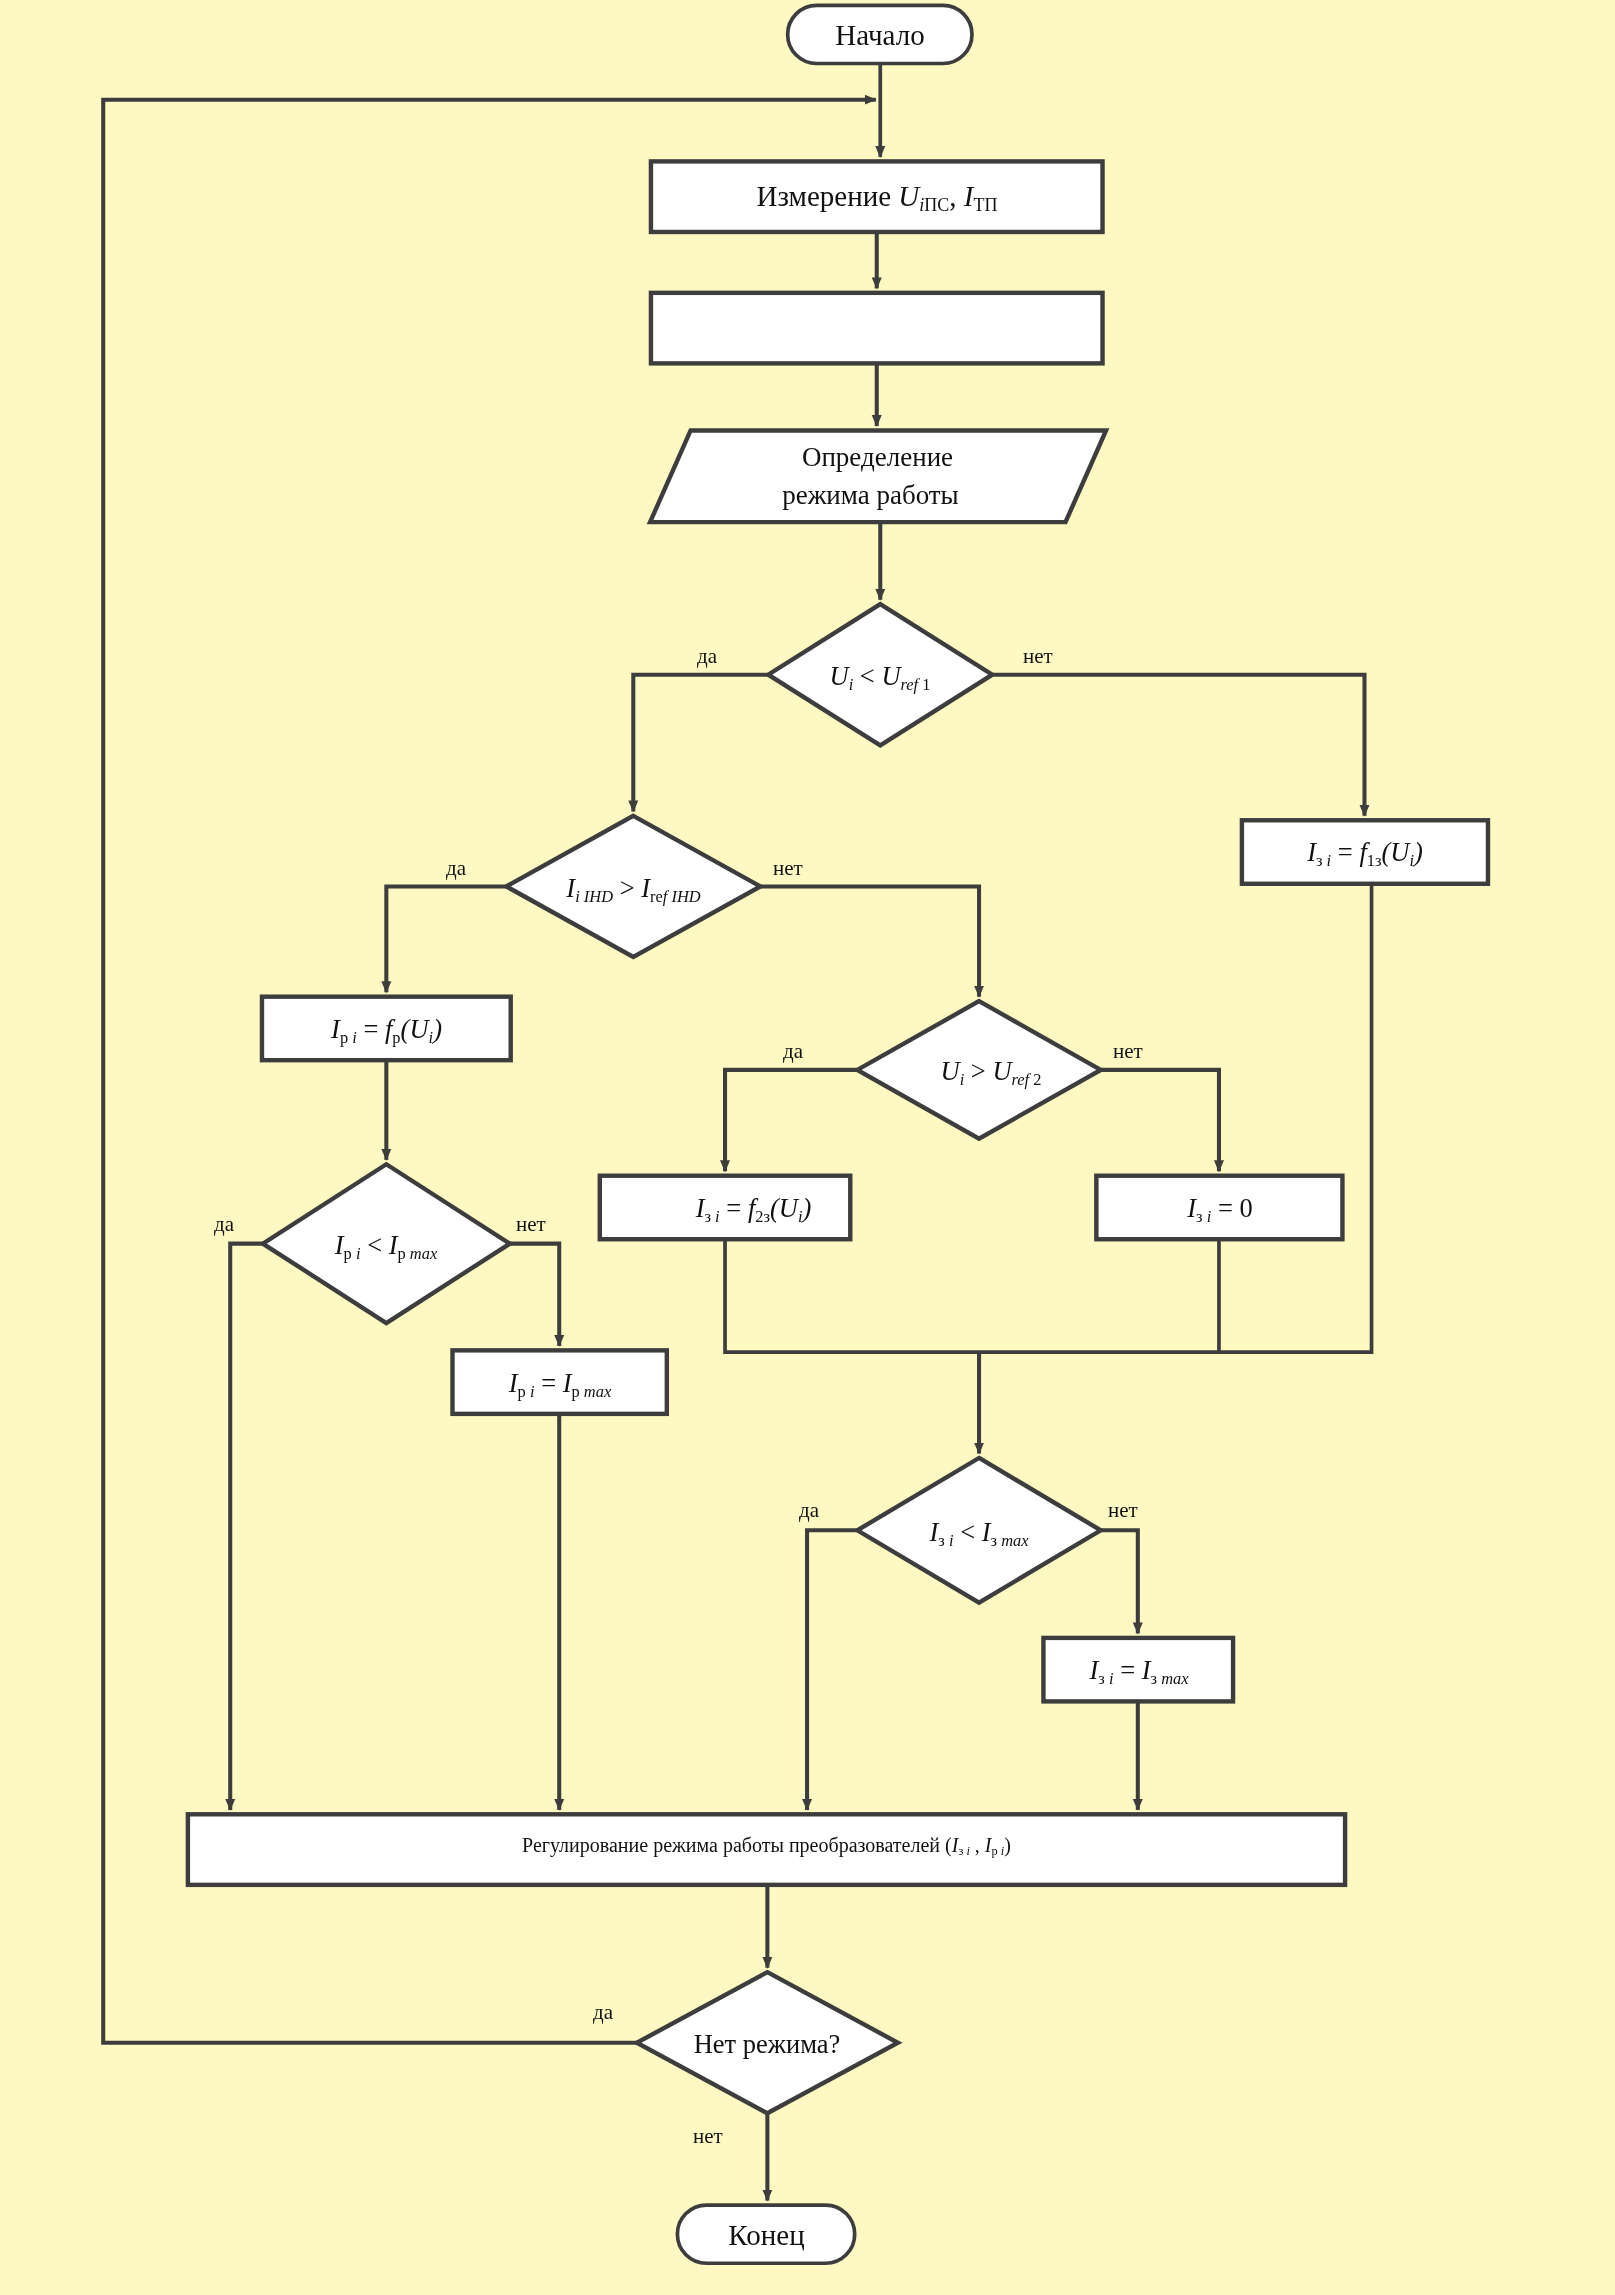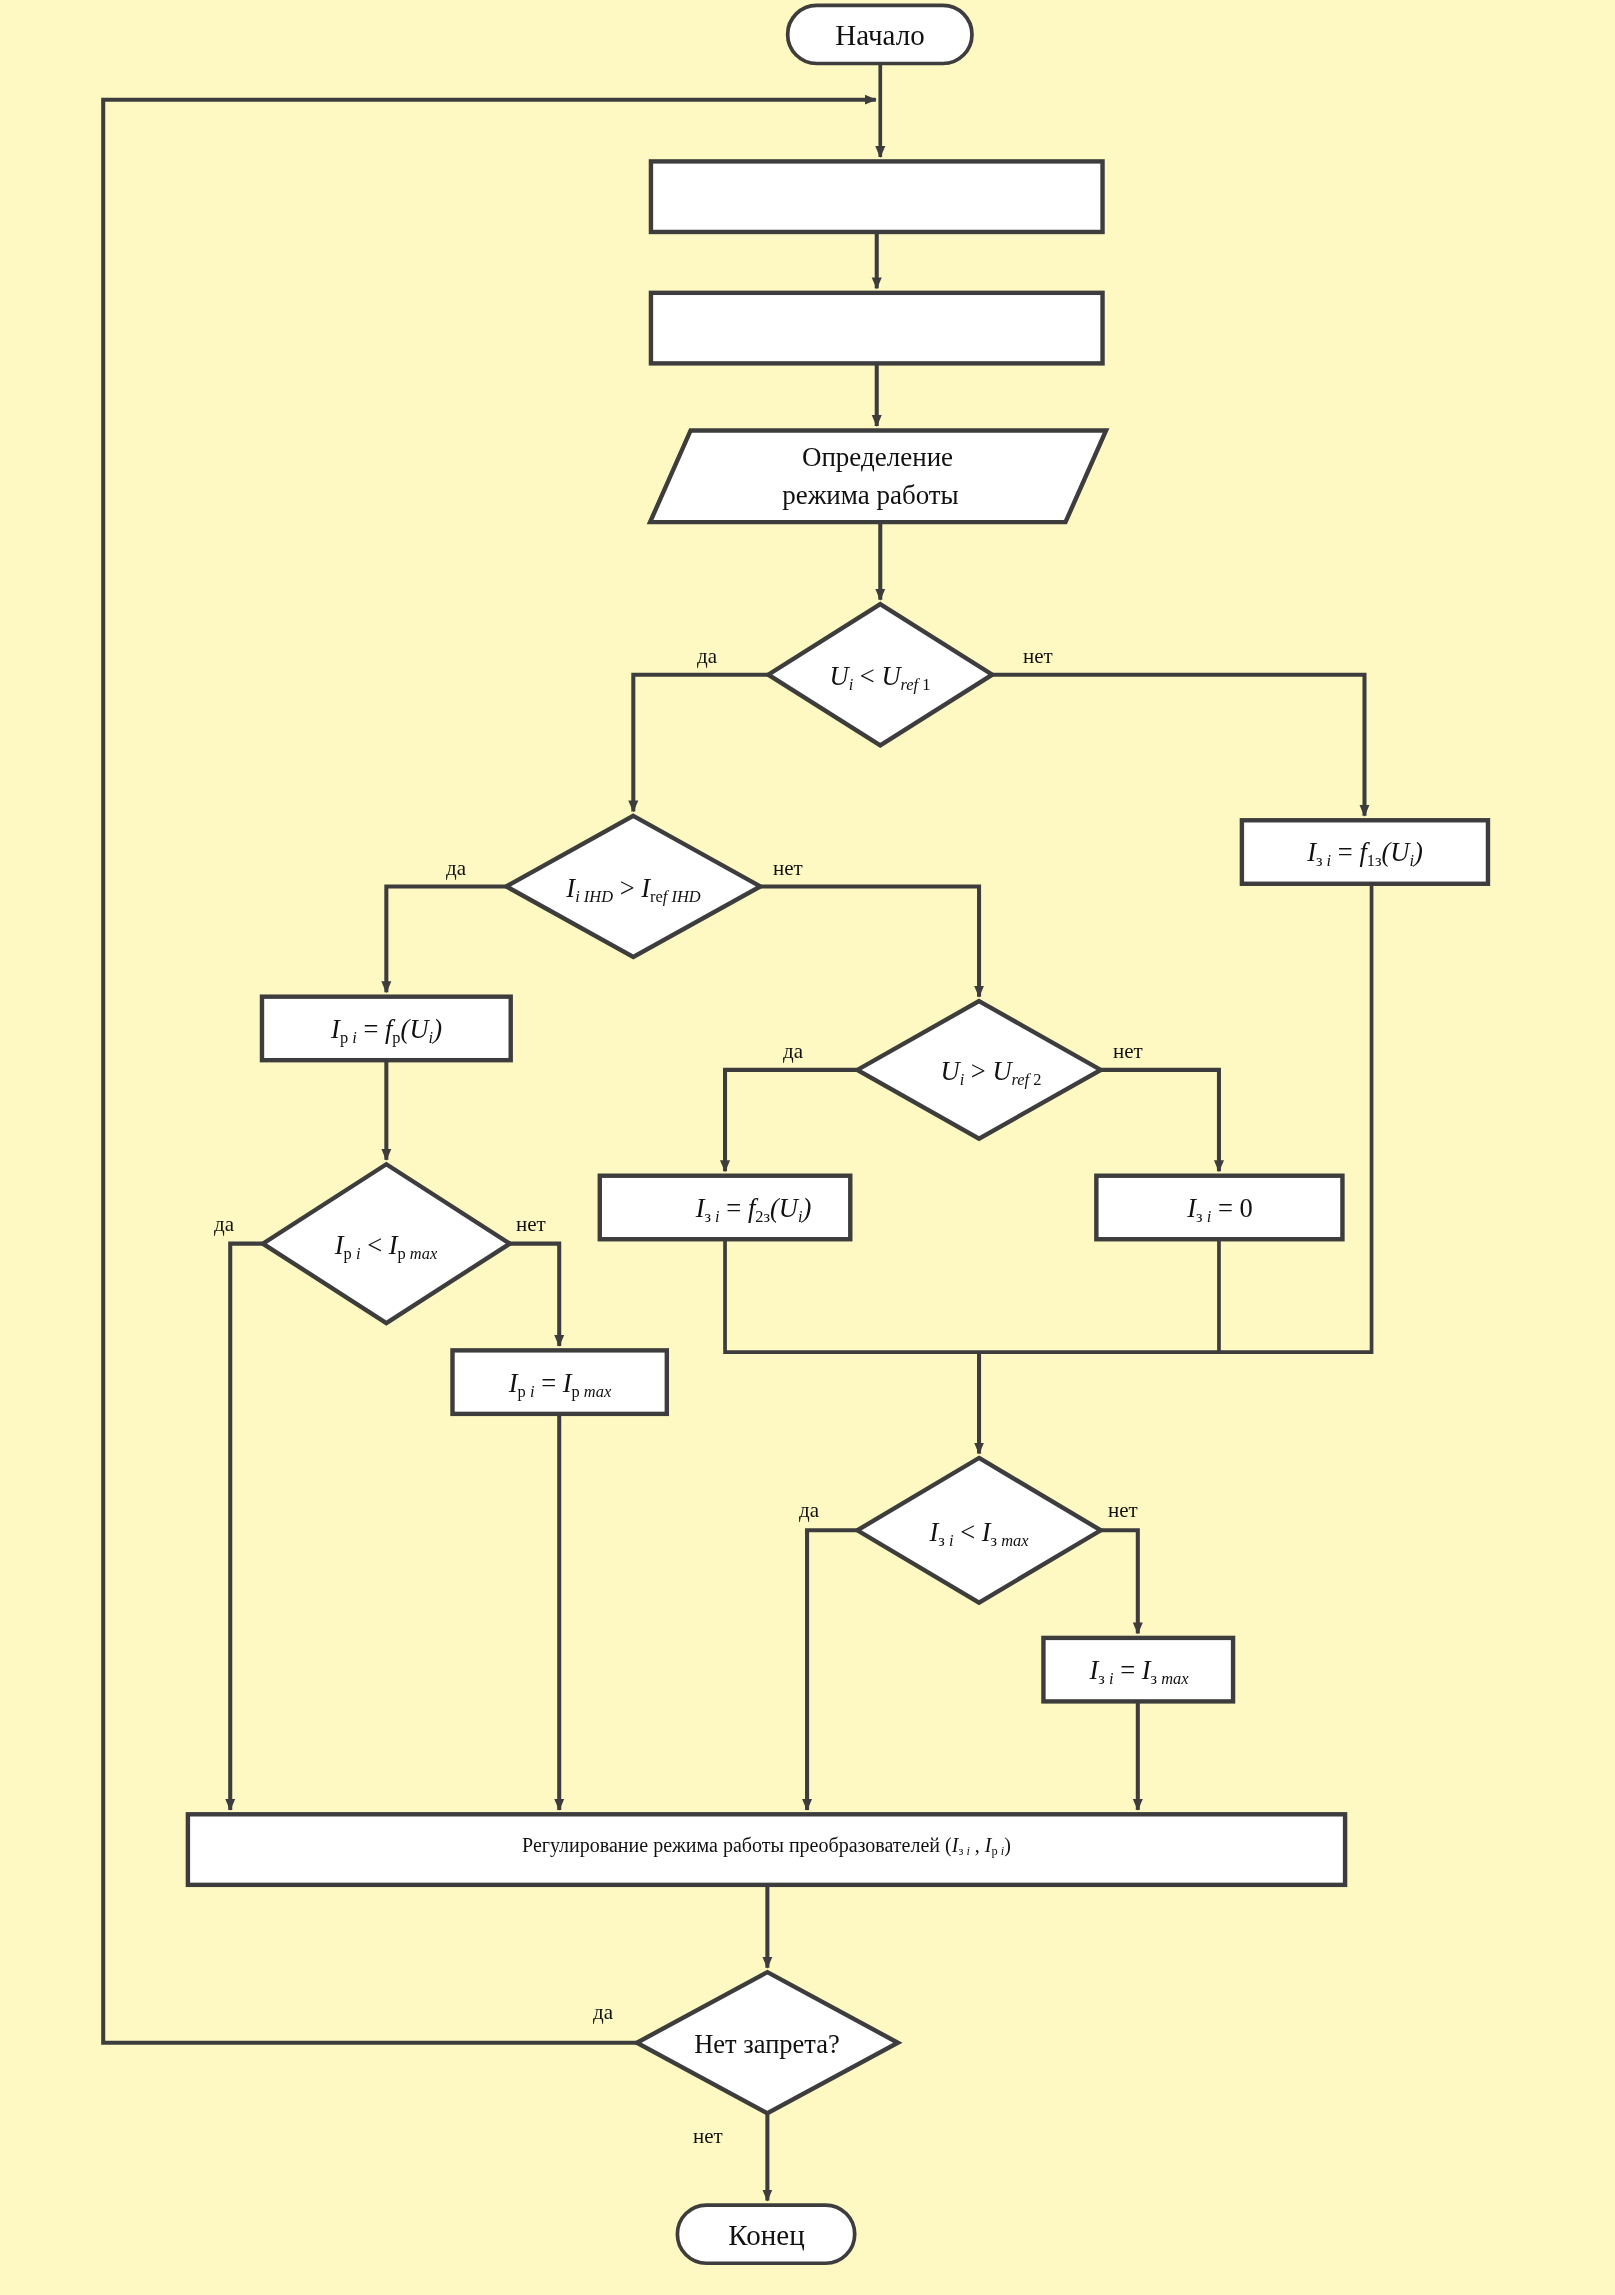--- a/index.html
+++ b/index.html
@@ -129,20 +129,21 @@
 
       <path d="M 870 2137 L 870 2231" marker-end="url(#arrowbig)" stroke-width="4.6"></path>
 
       <path d="M 870 2396 L 870 2495" marker-end="url(#arrowbig)" stroke-width="4.6"></path>
 
     </g>
   </svg>
 
   <div class="lbl node-text t-terminal" style="left:788px;top:17.6px;width:184px;">Начало</div>
 
+  <div class="lbl node-text t-proc" style="left:651px;top:179px;width:452px;">Измерение&nbsp;<i class="v">U</i><sub class="it">i</sub><sub>ПС</sub>,&nbsp;<i class="v">I</i><sub>ТП</sub></div>
 
 
   <div class="lbl node-text t-io" style="left:657px;top:441px;width:441px;">Определение</div>
   <div class="lbl node-text t-io" style="left:650px;top:479px;width:441px;text-align:center;">режима работы</div>
 
   <div class="lbl node-text t-dec" style="left:783px;top:660px;width:194px;"><i class="v">U</i><sub class="it">i</sub> &lt; <i class="v">U</i><sub class="it">ref</sub><sub>&nbsp;1</sub></div>
 
   <div class="lbl node-text t-dec" style="left:1242px;top:836px;width:246px;"><i class="v">I</i><sub>з&nbsp;</sub><sub class="it">i</sub> = <i class="v">f</i><sub>1з</sub><i class="v">(U</i><sub class="it">i</sub><i class="v">)</i></div>
 
   <div class="lbl node-text t-dec" style="left:510px;top:872px;width:247px;"><i class="v">I</i><sub class="it">i&nbsp;IHD</sub> &gt; <i class="v">I</i><sub>re</sub><sub class="it">f&nbsp;IHD</sub></div>
@@ -158,21 +159,21 @@
   <div class="lbl node-text t-dec" style="left:289px;top:1229px;width:194px;"><i class="v">I</i><sub>р&nbsp;</sub><sub class="it">i</sub> &lt; <i class="v">I</i><sub>р&nbsp;</sub><sub class="it">max</sub></div>
 
   <div class="lbl node-text t-dec" style="left:453px;top:1367px;width:214px;"><i class="v">I</i><sub>р&nbsp;</sub><sub class="it">i</sub> = <i class="v">I</i><sub>р&nbsp;</sub><sub class="it">max</sub></div>
 
   <div class="lbl node-text t-dec" style="left:882px;top:1516px;width:194px;"><i class="v">I</i><sub>з&nbsp;</sub><sub class="it">i</sub> &lt; <i class="v">I</i><sub>з&nbsp;</sub><sub class="it">max</sub></div>
 
   <div class="lbl node-text t-dec" style="left:1044px;top:1654px;width:190px;"><i class="v">I</i><sub>з&nbsp;</sub><sub class="it">i</sub> = <i class="v">I</i><sub>з&nbsp;</sub><sub class="it">max</sub></div>
 
   <div class="lbl node-text t-wide" style="left:188px;top:1833px;width:1157px;">Регулирование режима работы преобразователей (<i class="v">I</i><sub>з&nbsp;</sub><sub class="it">i</sub> , <i class="v">I</i><sub>р&nbsp;</sub><sub class="it">i</sub>)</div>
 
-  <div class="lbl node-text t-dec" style="left:670px;top:2028px;width:194px;">Нет запрета?</div>
+  <div class="lbl node-text t-dec" style="left:670px;top:2028px;width:194px;">Нет режима?</div>
 
   <div class="lbl node-text t-terminal" style="left:678px;top:2218px;width:177px;">Конец</div>
 
   <div class="lbl t-branch" style="left:697px;top:644px;">да</div>
   <div class="lbl t-branch" style="left:1023px;top:644px;">нет</div>
 
   <div class="lbl t-branch" style="left:446px;top:856px;">да</div>
   <div class="lbl t-branch" style="left:773px;top:856px;">нет</div>
 
   <div class="lbl t-branch" style="left:783px;top:1039px;">да</div>

